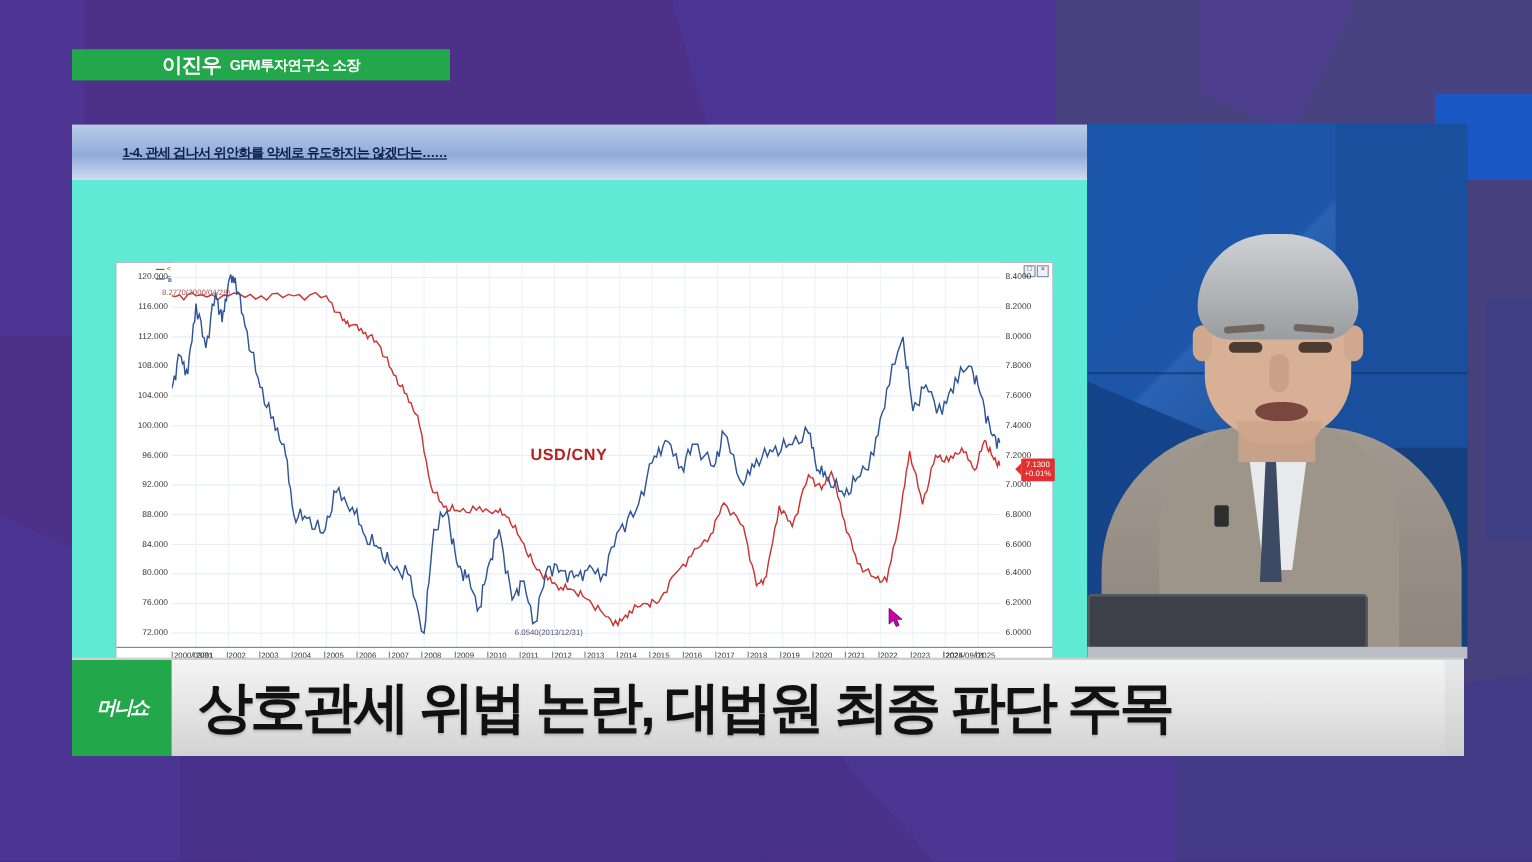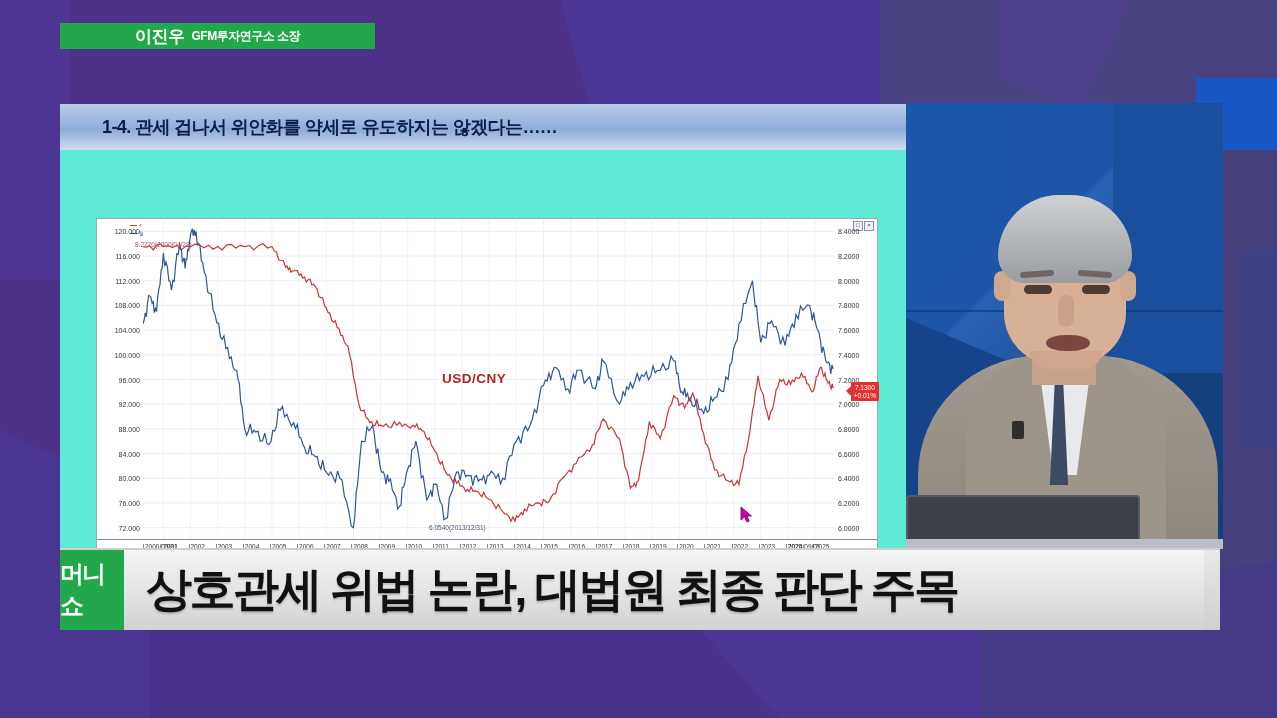--- a/index.html
+++ b/index.html
@@ -25,39 +25,40 @@
   .f8{left:150px;top:630px;width:560px;height:88px;background:#47318b;}
   .f9{left:700px;top:630px;width:560px;height:88px;background:#4c3694;
       clip-path:polygon(0 0,100% 0,100% 100%,14% 100%);}
   .f10{left:980px;top:560px;width:300px;height:160px;background:#443a86;
       clip-path:polygon(0 30%,100% 0,100% 100%,0 100%);}
   .f11{left:0;top:0;width:70px;height:280px;background:#4f3593;}
   .f12{left:1000px;top:0;width:130px;height:110px;background:#4d3f8d;
        clip-path:polygon(0 0,100% 0,60% 100%,0 70%);}
 
   
-  #nameplate{position:absolute;left:60px;top:23px;width:315px;}
+  #nameplate{position:absolute;left:60px;top:41px;width:315px;}
   .np-green{background:#22a84a;height:26px;display:flex;align-items:center;
     justify-content:center;gap:7px;color:#fff;}
   .np-green .nm{font-size:17px;font-weight:bold;letter-spacing:-.5px;}
   .np-green .ttl{font-size:12px;font-weight:bold;letter-spacing:-.5px;}
   .np-white{background:#fff;height:32px;display:flex;align-items:center;
     justify-content:center;color:#111;font-size:19px;font-weight:bold;
     letter-spacing:-1px;}
 
   
   #slide{position:absolute;left:60px;top:104px;width:850px;height:444px;background:#fff;}
   #slide-title{
     height:46px;width:100%;
     background:linear-gradient(180deg,#b9cbe8 0%,#97b2dd 45%,#8fabd8 55%,#cfdcf0 100%);
     display:flex;align-items:center;
   }
   #slide-title .t{
-    margin-left:42px;font-size:18px;font-weight:bold;color:#0e1d4a;
+    margin-left:42px;font-size:11px;font-weight:bold;color:#0e1d4a;
     letter-spacing:-.6px;
+    text-decoration:underline;
   }
   #slide-body{position:relative;width:100%;height:398px;background:#5eead4;}
 
   
   #chart-widget{
     position:absolute;left:36px;top:68px;width:782px;height:348px;
     background:#fff;border:1px solid #9aa7bd;box-sizing:border-box;
   }
   #chart-plot{position:absolute;left:46px;top:0px;right:43px;top:0;bottom:25px;}
   #plot-inner{position:absolute;inset:0;background:#fff;overflow:hidden;}
@@ -165,23 +166,23 @@
      font-size:22px;font-weight:bold;margin-top:1px;}
   #chan-logo .sbs{color:#2a4e9b;letter-spacing:-1px;}
   #chan-logo .biz{color:#2a4e9b;background:#f6c9a6;padding:0 3px;border-radius:3px;
      letter-spacing:-1px;}
 
   
   #banner{position:absolute;left:60px;top:548px;width:1160px;height:80px;
      display:flex;align-items:stretch;
      background:linear-gradient(180deg,#f4f4f4 0%,#e3e3e3 55%,#d2d2d2 100%);
      border-top:2px solid #cfcfcf;}
-  #banner-badge{width:64px;background:#22a84a;display:flex;align-items:center;
-     justify-content:center;color:#fff;font-size:24px;font-weight:bold;
-     letter-spacing:-2px;}
+  #banner-badge{width:83px;background:#22a84a;display:flex;align-items:center;
+     justify-content:center;color:#fff;font-size:16px;font-weight:bold;
+     letter-spacing:-2px;font-style:italic;}
   #banner-text{flex:1;display:flex;align-items:center;padding-left:22px;
      font-size:46px;font-weight:bold;color:#111;letter-spacing:-2.5px;
      text-shadow:0 2px 2px rgba(0,0,0,.18);}
   #banner-right{width:16px;background:linear-gradient(180deg,#e9e9e9,#cfcfcf);}
 </style>
 </head>
 <body>
 
 <div id="bg">
   <div class="facet f1"></div>

